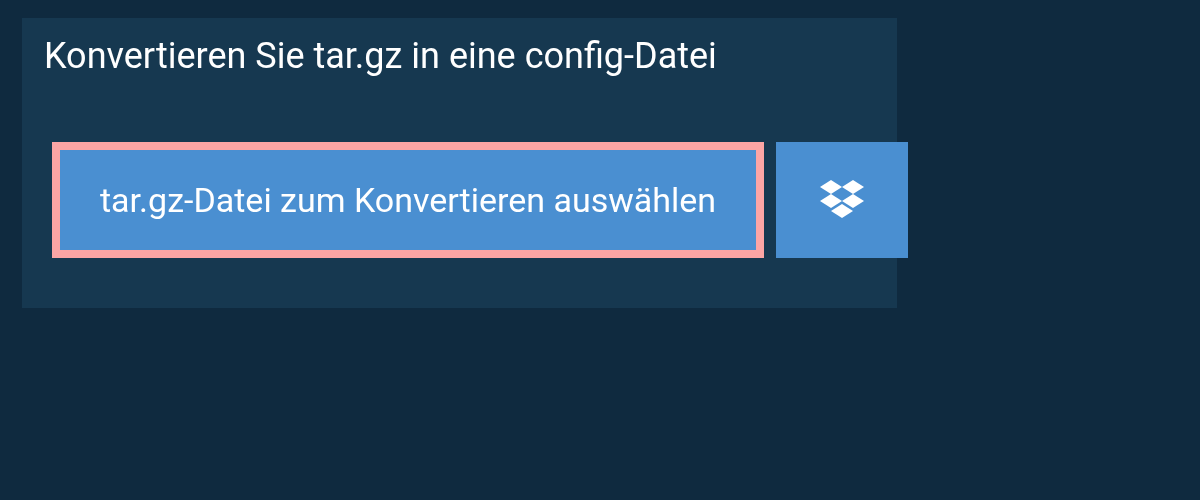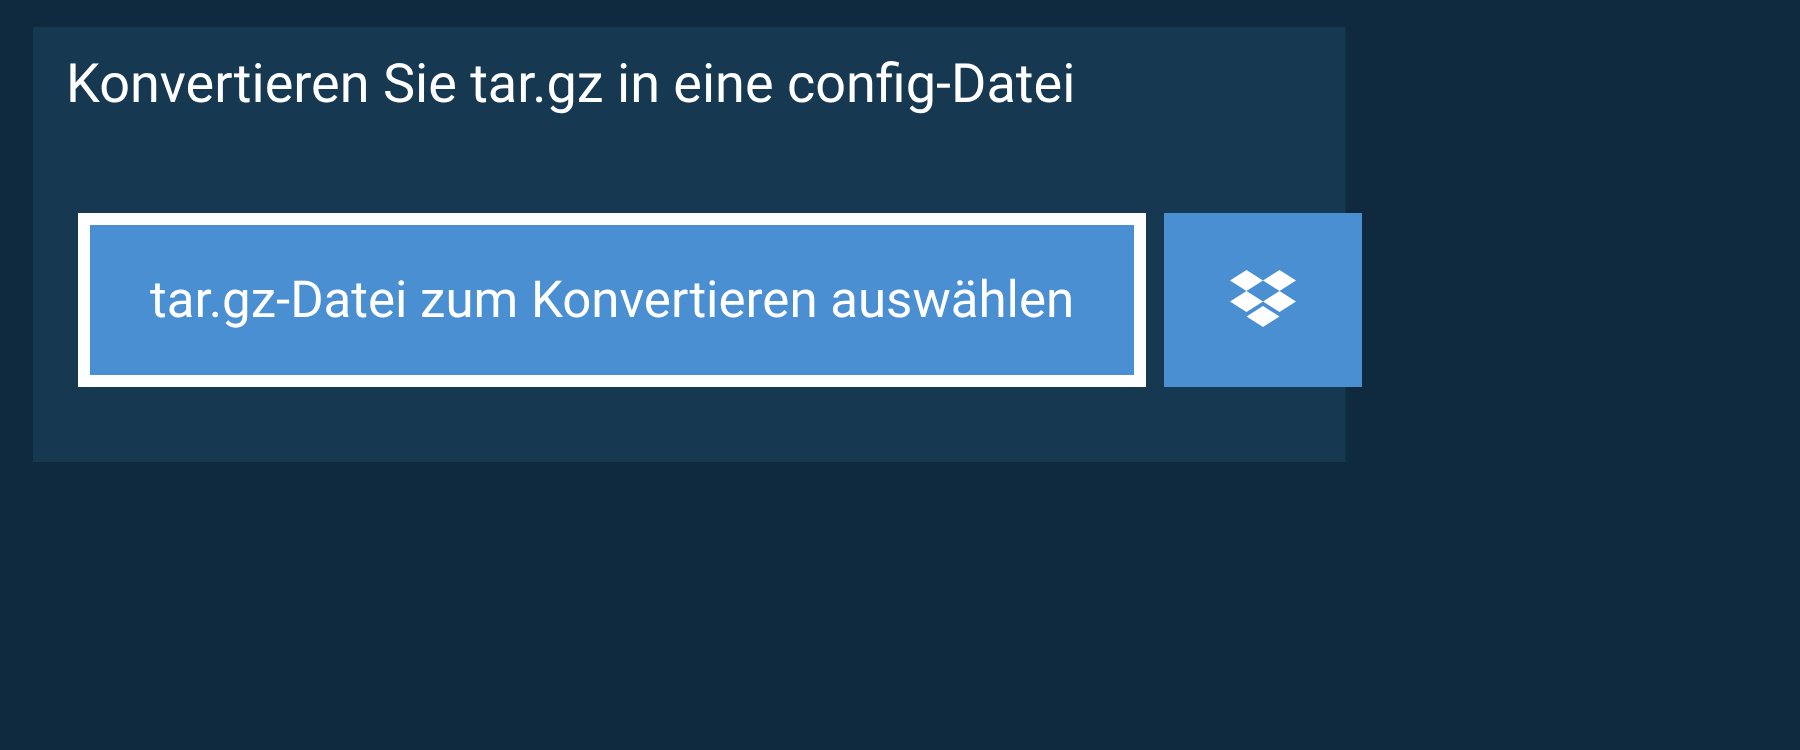--- a/index.html
+++ b/index.html
@@ -41,21 +41,21 @@
     .button-row {
       position: absolute;
       left: 30px;
       top: 124px;
       display: flex;
       gap: 12px;
       align-items: stretch;
     }
     .select-button {
       background: #4a8fd1;
-      border: 8px solid #ffffff;
+      border: 8px solid #fca5a5;
       color: #ffffff;
       font-size: 34px;
       font-weight: 400;
       padding: 30px 40px;
       cursor: pointer;
       display: flex;
       align-items: flex-start;
       justify-content: center;
       white-space: nowrap;
       font-family: inherit;

